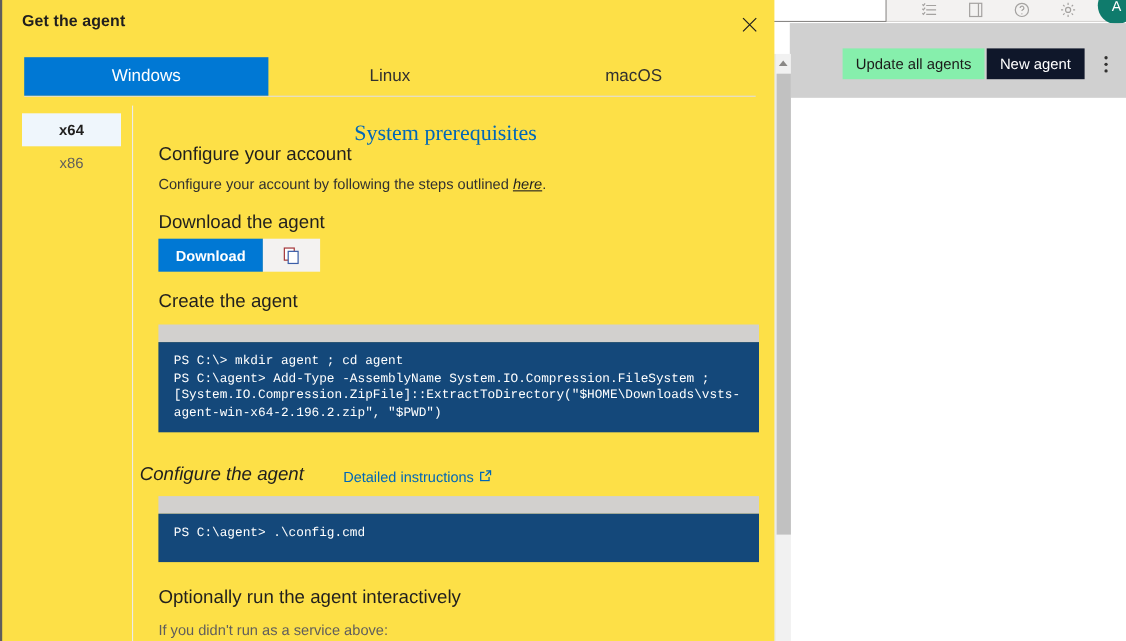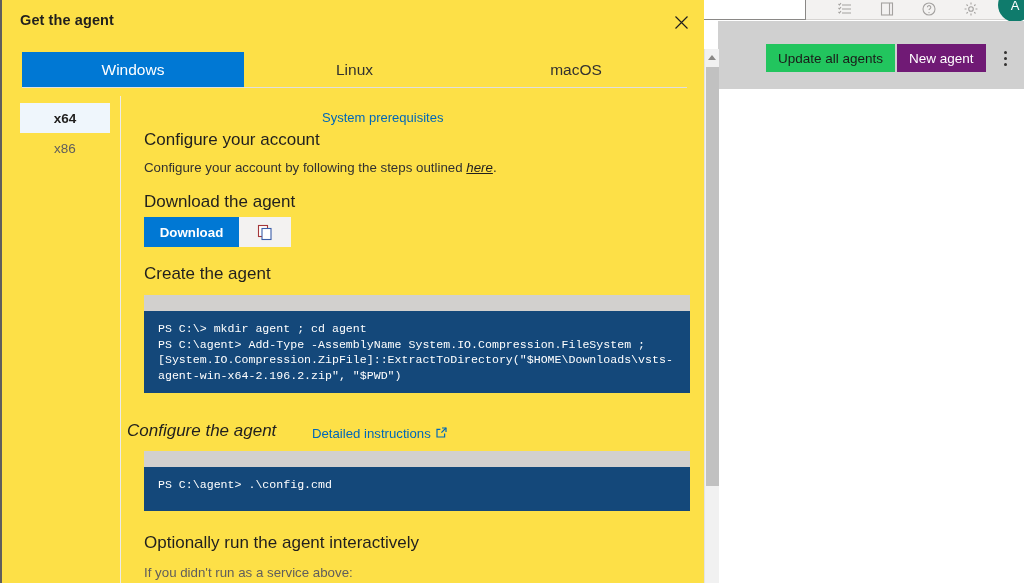--- a/index.html
+++ b/index.html
@@ -74,34 +74,34 @@
     position: absolute;
     left: 718px; top: 89px;
     width: 306px; height: 494px;
     background: #ffffff;
   }
   .btn-update {
     position: absolute;
     left: 766px; top: 44px;
     height: 28px;
     padding: 0 12px;
-    background: #22c55e;
+    background: #86efac;
     border: none;
     color: #1b1a19;
     font-size: 13.5px;
     font-family: "Liberation Sans", sans-serif;
     cursor: pointer;
     display: flex; align-items: center;
   }
   .btn-newagent {
     position: absolute;
     left: 897px; top: 44px;
     height: 28px;
     padding: 0 12px;
-    background: #701a75;
+    background: #0f172a;
     border: none;
     color: #ffffff;
     font-size: 13.5px;
     font-family: "Liberation Sans", sans-serif;
     cursor: pointer;
     display: flex; align-items: center;
   }
   .btn-more {
     position: absolute;
     left: 995px; top: 44px;
@@ -240,24 +240,25 @@
   .content {
     position: absolute;
     left: 119px; top: 96px;
     width: 585px; height: 487px;
     overflow: hidden;
   }
 
   .prereq-link {
     position: absolute;
     left: 201px; top: 14px;
-    font-size: 13px;
+    font-size: 20px;
     color: #0067b8;
     text-decoration: none;
     cursor: pointer;
+    font-family: Liberation Serif, serif;
   }
 
   .sec-h {
     font-size: 17px;
     font-weight: normal;
     color: #201f1e;
     letter-spacing: 0px;
   }
   .sec-sub {
     font-size: 13.3px;

